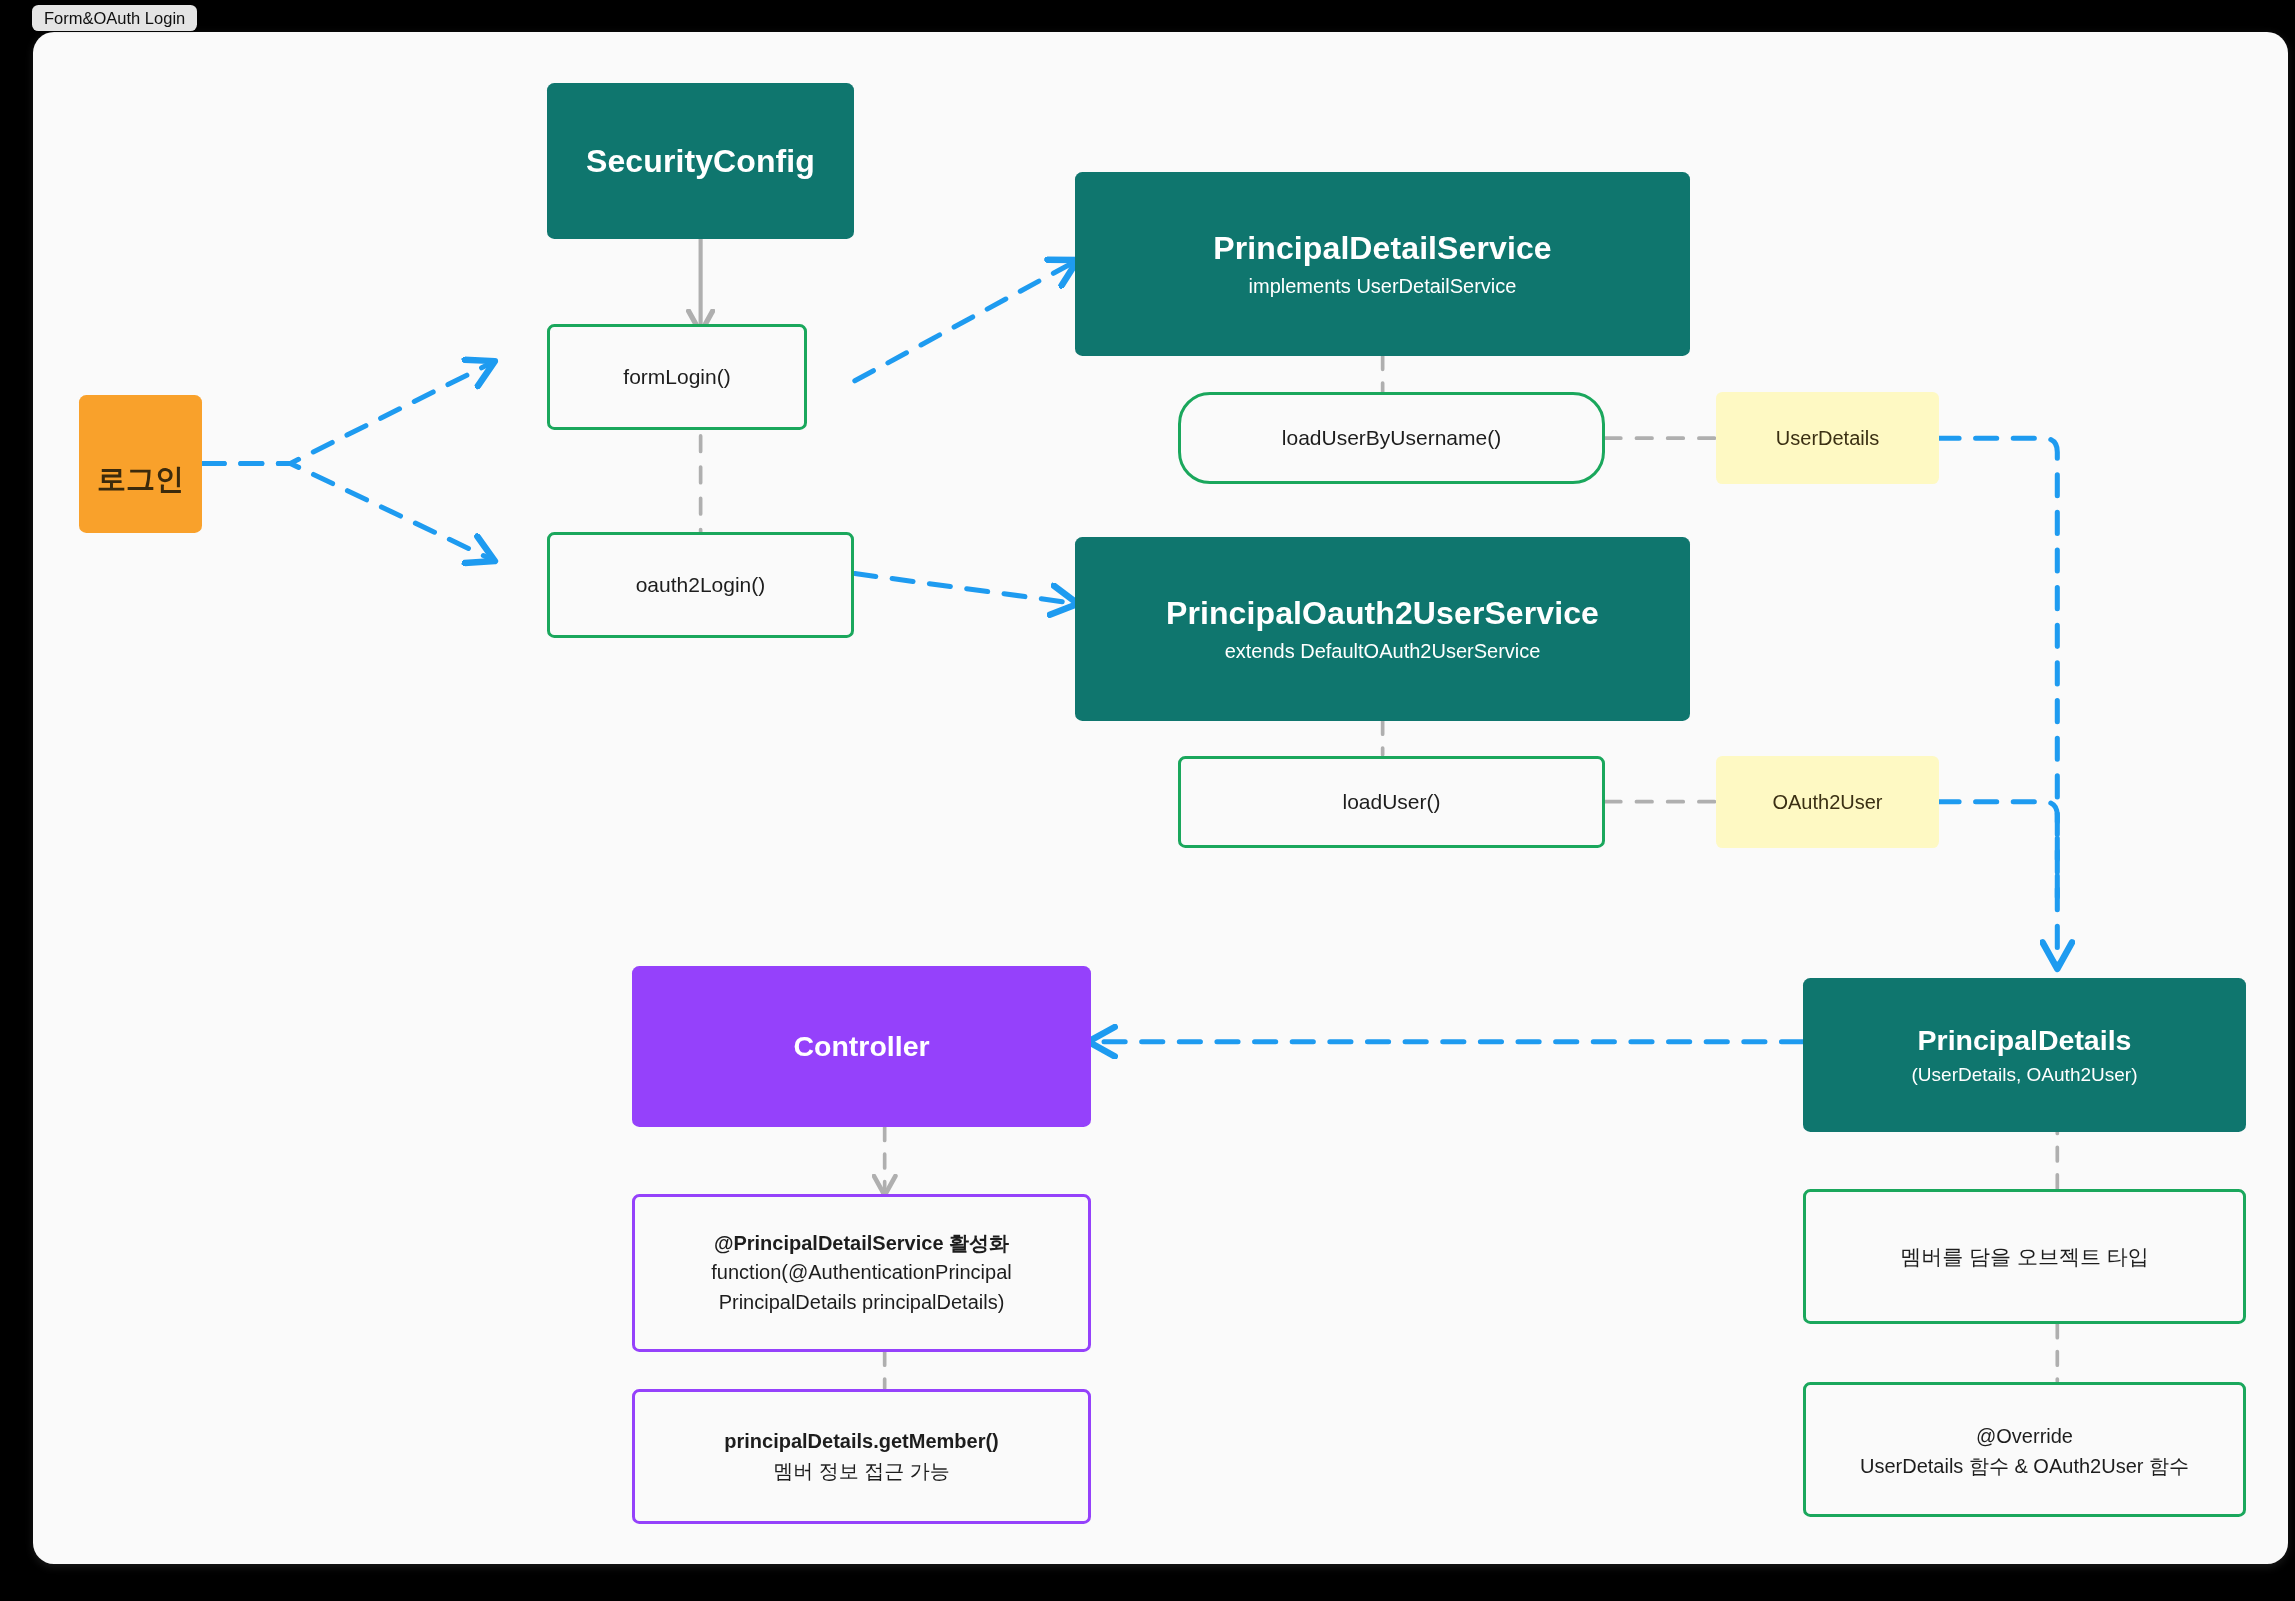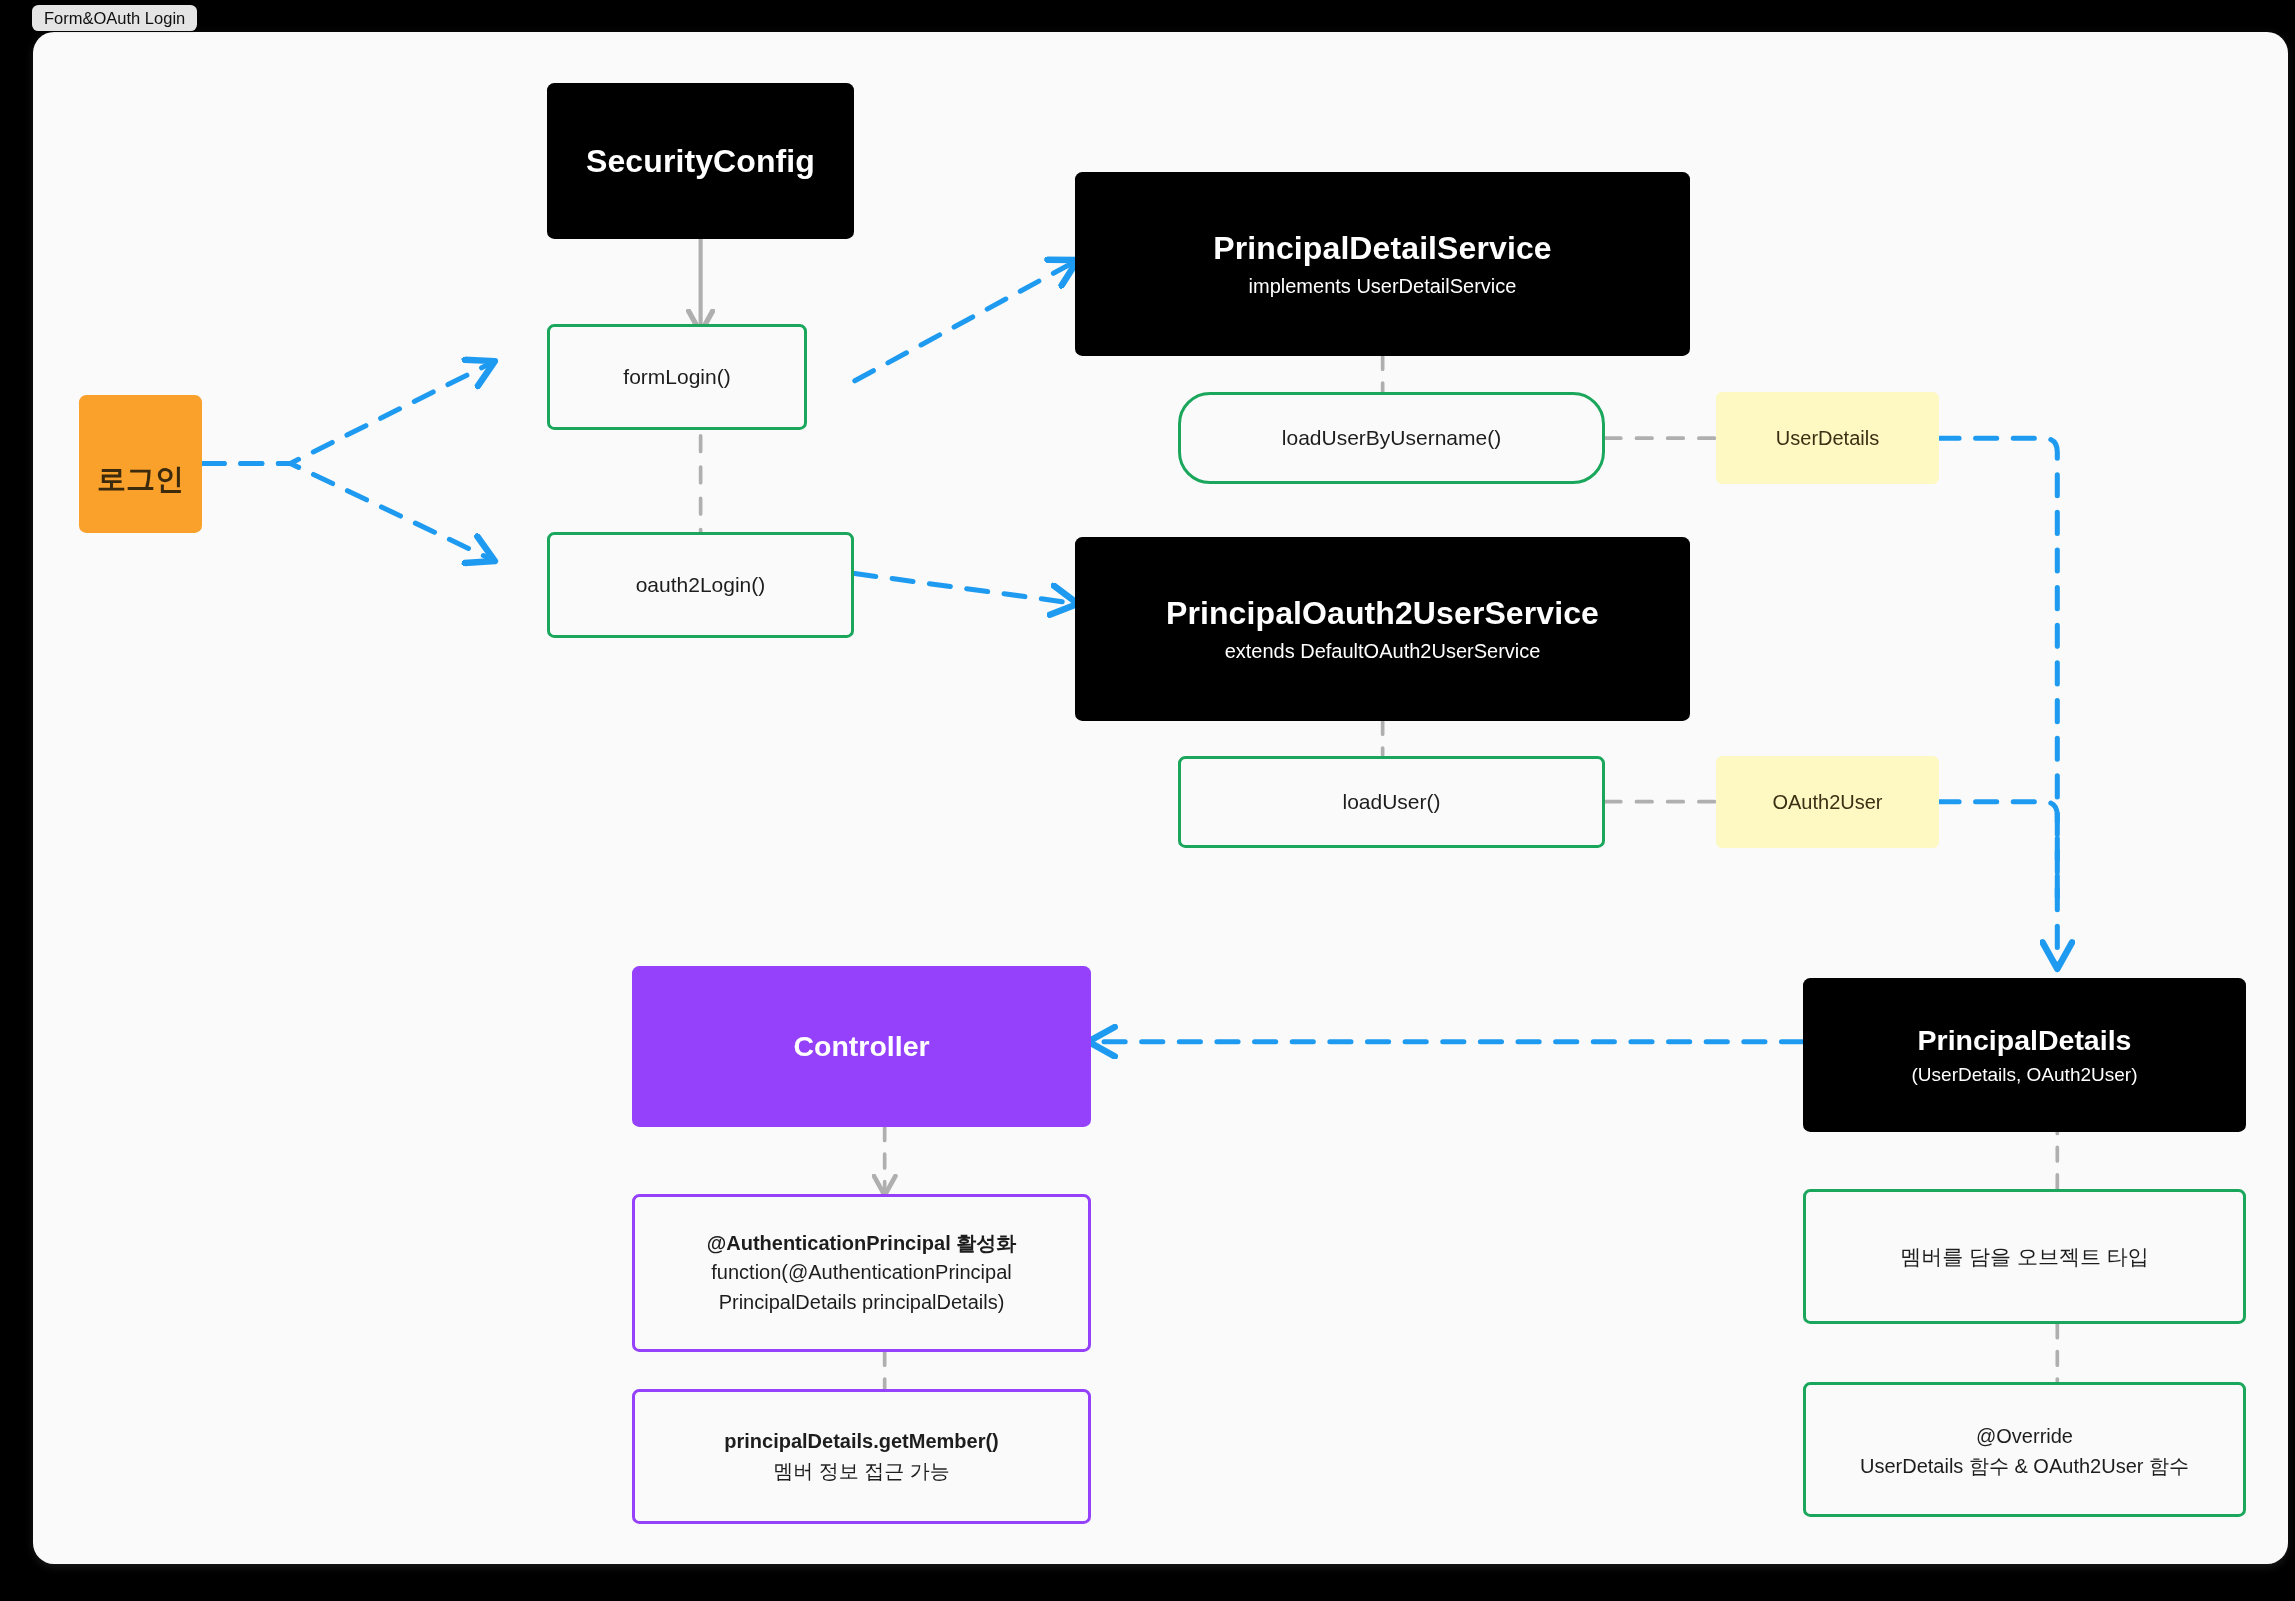--- a/index.html
+++ b/index.html
@@ -37,21 +37,21 @@
     display:flex;flex-direction:column;
     align-items:center;justify-content:center;
     text-align:center;
     border-radius:7.3px;
     z-index:10;
   }
   .node .ttl{display:block;}
   .node .sub{display:block;}
 
   
-  .fill-green{background:#000000;color:#ffffff;}
+  .fill-green{background:#0f766e;color:#ffffff;}
   .fill-orange{background:#f9a12b;color:#3b2a0c;}
   .fill-purple{background:#9541fb;color:#ffffff;}
 
   
   .out-green{background:#fafafa;border:3.2px solid #1aa75c;color:#1d1d1d;}
   .out-purple{background:#fafafa;border:3.2px solid #9541fb;color:#1d1d1d;}
   .badge-yellow{background:#fef9c3;color:#3b3013;border-radius:6.4px;}
 
   
   .t-xl .ttl{font-size:32px;font-weight:bold;letter-spacing:0.1px;}
@@ -174,21 +174,21 @@
   <div class="node out-green" style="left:1770px;top:1350px;width:443px;height:135px;">
     <div class="lines">@Override</div>
     <div class="lines" style="margin-top:0">UserDetails 함수 &amp; OAuth2User 함수</div>
   </div>
 
   <div class="node fill-purple t-lg" style="left:599px;top:934px;width:459px;height:161px;">
     <span class="ttl">Controller</span>
   </div>
 
   <div class="node out-purple" style="left:599px;top:1162px;width:459px;height:158px;">
-    <div class="lines" style="font-weight:bold;margin-top:0">@AuthenticationPrincipal 활성화</div>
+    <div class="lines" style="font-weight:bold;margin-top:0">@PrincipalDetailService 활성화</div>
     <div class="lines" style="margin-top:0">function(@AuthenticationPrincipal</div>
     <div class="lines" style="margin-top:0">PrincipalDetails principalDetails)</div>
   </div>
 
   <div class="node out-purple" style="left:599px;top:1357px;width:459px;height:135px;">
     <div class="lines" style="font-weight:bold;margin-top:0">principalDetails.getMember()</div>
     <div class="lines" style="margin-top:0">멤버 정보 접근 가능</div>
   </div>
 
 </div>

